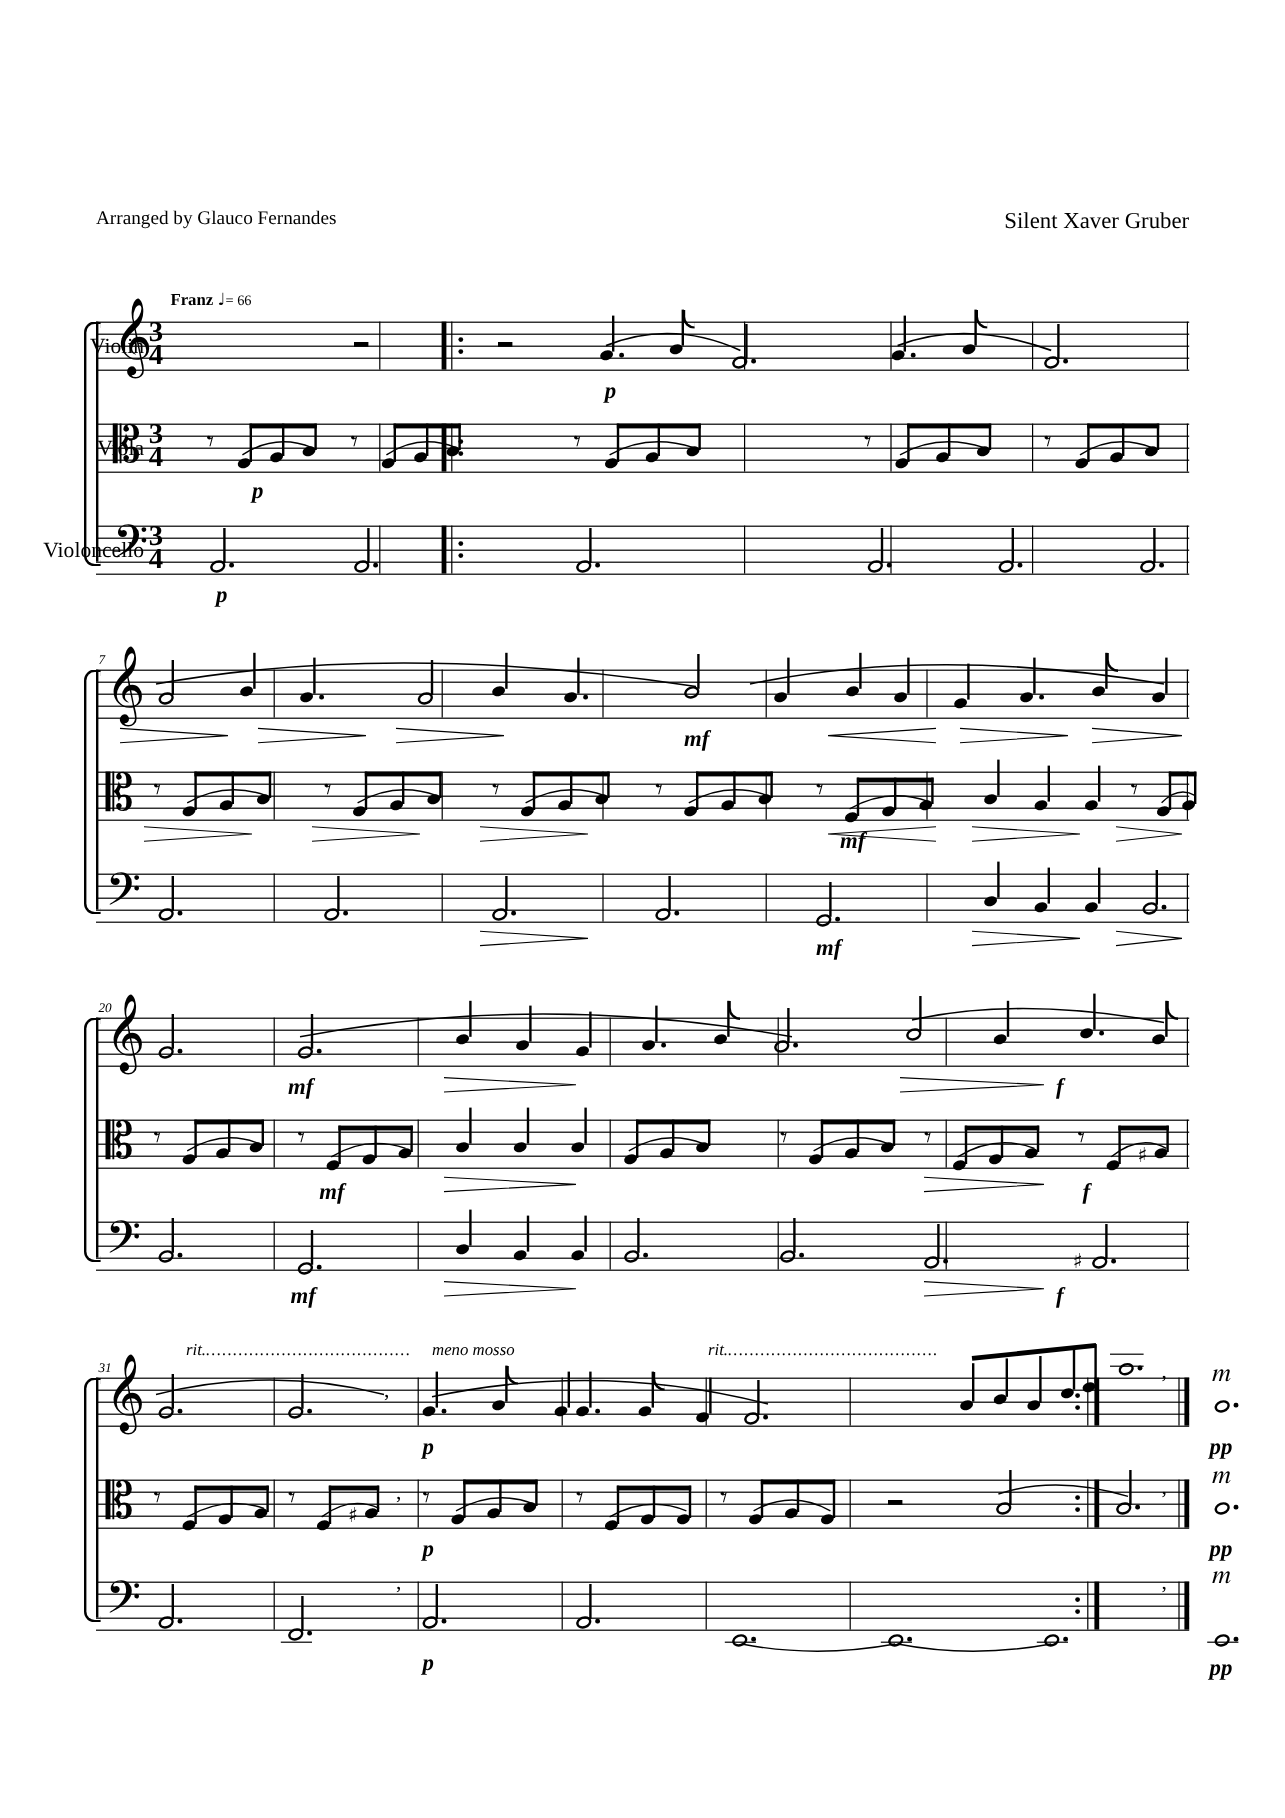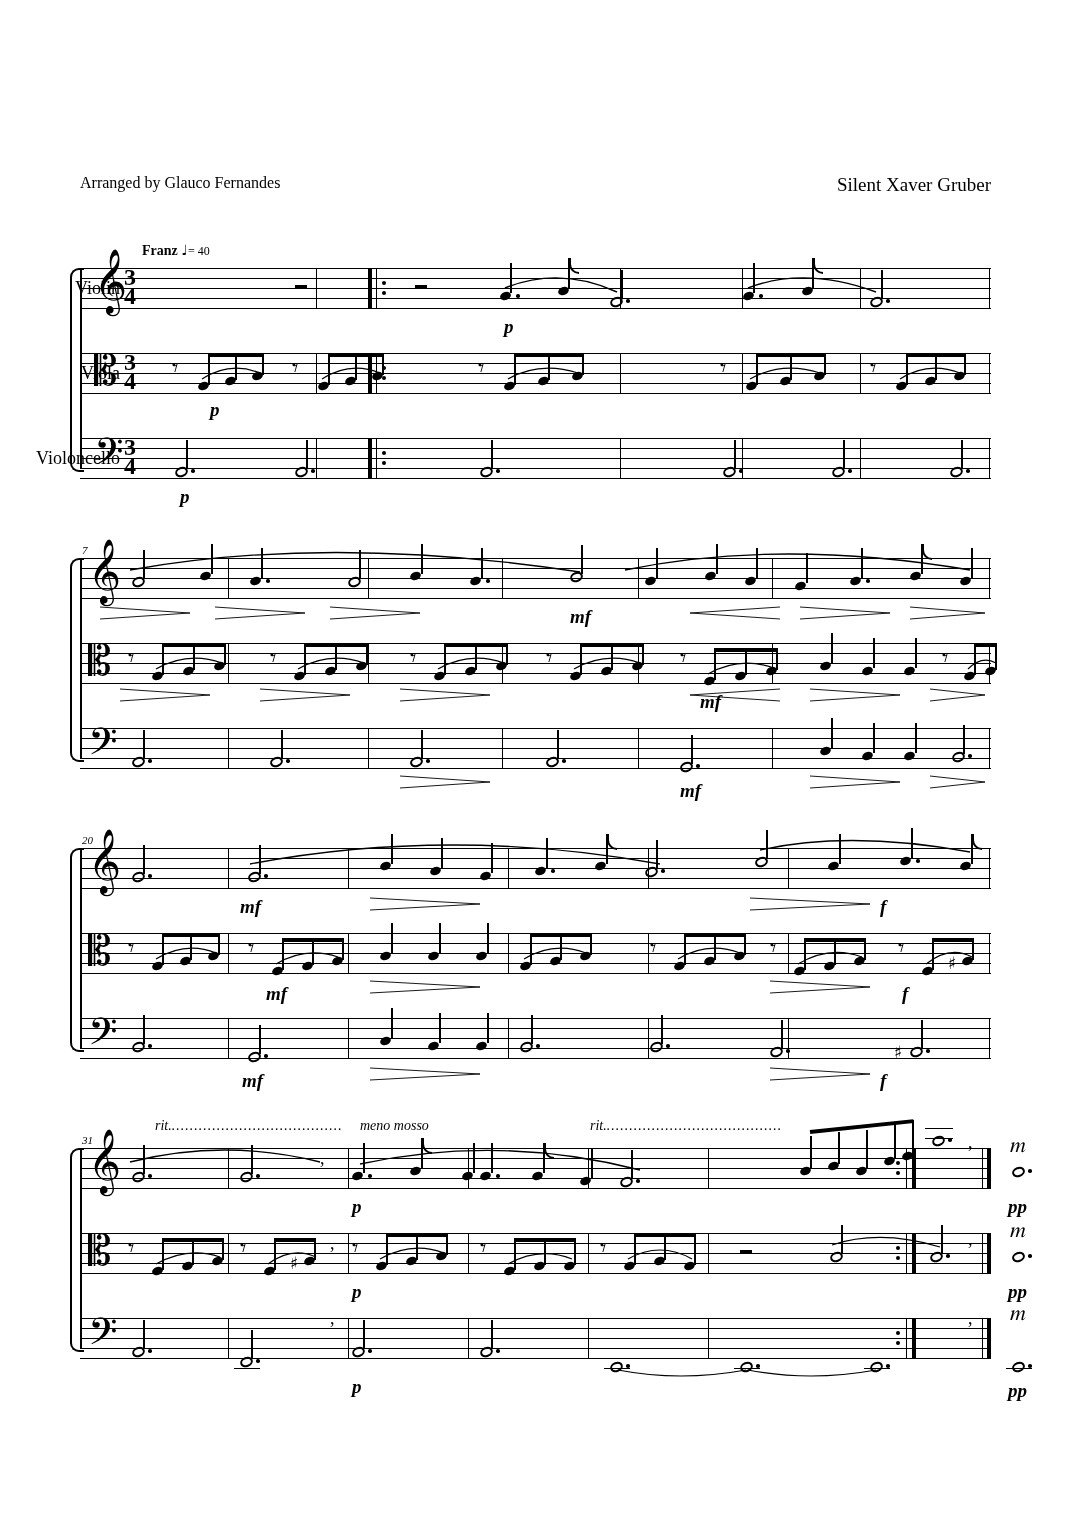--- a/index.html
+++ b/index.html
@@ -113,21 +113,21 @@
   <div class="system" style="top:260px;">
     <div class="brace" style="top:8px;height:200px;"></div>
     <div class="sysbar" style="top:8px;height:200px;"></div>
 
     <div class="instname" style="top:18px;left:-60px;width:180px;">Violin</div>
     <div class="instname" style="top:103px;left:-60px;width:180px;">Viola</div>
     <div class="instname" style="top:188px;left:-60px;width:180px;">Violoncello</div>
 
     <div class="tempo" style="top:-18px;left:142px;">
       <span>Franz</span>
-      <span style="font-family:'DejaVu Sans',sans-serif;">♩</span><span class="bpm">= 40</span>
+      <span style="font-family:'DejaVu Sans',sans-serif;">♩</span><span class="bpm">= 66</span>
     </div>
 
     <div class="staff" style="top:8px;">
       <div class="ln"></div>
         <div class="ln"></div>
         <div class="ln"></div>
         <div class="ln"></div>
         <div class="ln"></div>
       <div class="clef treble" style="left:14px;">𝄞</div>
       <div class="timesig" style="left:40px;top:0px;width:20px;">

